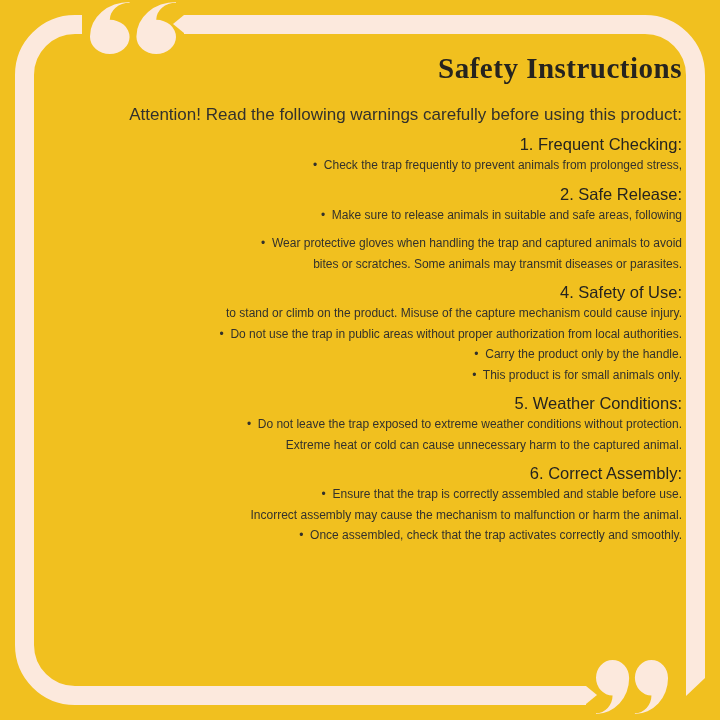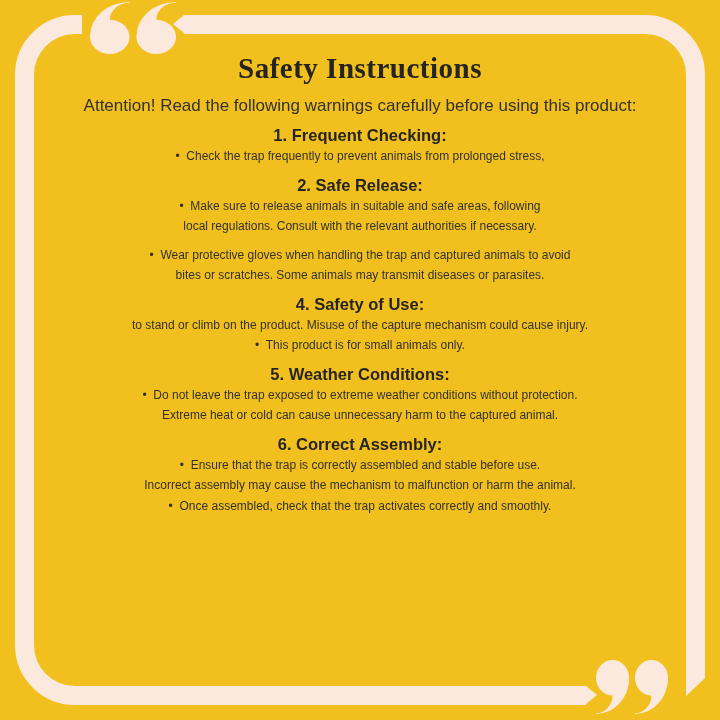--- a/index.html
+++ b/index.html
@@ -47,40 +47,40 @@
     clip-path:polygon(0 0,100% 0,100% 68%,0 100%);
   }
   .quote{position:absolute;}
   .quote svg{display:block;width:100%;height:100%;}
   .quote path{fill:var(--cream);}
   .quote-open{left:90px;top:2px;width:86px;height:52px;}
   .quote-close{left:596px;top:660px;width:72px;height:54px;transform:rotate(180deg);}
   
   .content{
     position:absolute;left:38px;right:38px;top:50px;
-    text-align:center;
+    text-align:right;
   }
   .title{
     font-family:"Liberation Serif",serif;
     font-weight:bold;
     font-size:29px;
     line-height:36px;
     color:var(--heading);
     letter-spacing:.5px;
   }
   .subtitle{
     font-size:17px;
     line-height:23px;
-    margin-top:8px;
+    margin-top:17px;
     white-space:nowrap;
   }
   .section{margin-top:8px;}
   .sec-heading{
     font-size:16.5px;
-    font-weight:bold;
+    font-weight:normal;
     line-height:21px;
     color:var(--heading);
   }
   .sec-line{
     font-size:12px;
     line-height:20.5px;
     white-space:nowrap;
   }
 </style>
 </head>
@@ -113,29 +113,30 @@
   <div class="title">Safety Instructions</div>
   <div class="subtitle">Attention! Read the following warnings carefully before using this product:</div>
   <div id="sections">
       <div class="section">
         <div class="sec-heading">1. Frequent Checking:</div>
         <div class="sec-line">•&nbsp; Check the trap frequently to prevent animals from prolonged stress,</div>
       </div>
       <div class="section">
         <div class="sec-heading">2. Safe Release:</div>
         <div class="sec-line">•&nbsp; Make sure to release animals in suitable and safe areas, following</div>
-        <div class="sec-line">local regulations. Consult with the relevant authorities if necessary.</div>
       </div>
       <div class="section">
         <div class="sec-line">•&nbsp; Wear protective gloves when handling the trap and captured animals to avoid</div>
         <div class="sec-line">bites or scratches. Some animals may transmit diseases or parasites.</div>
       </div>
       <div class="section">
         <div class="sec-heading">4. Safety of Use:</div>
         <div class="sec-line">to stand or climb on the product. Misuse of the capture mechanism could cause injury.</div>
+        <div class="sec-line">•&nbsp; Do not use the trap in public areas without proper authorization from local authorities.</div>
+        <div class="sec-line">•&nbsp; Carry the product only by the handle.</div>
         <div class="sec-line">•&nbsp; This product is for small animals only.</div>
       </div>
       <div class="section">
         <div class="sec-heading">5. Weather Conditions:</div>
         <div class="sec-line">•&nbsp; Do not leave the trap exposed to extreme weather conditions without protection.</div>
         <div class="sec-line">Extreme heat or cold can cause unnecessary harm to the captured animal.</div>
       </div>
       <div class="section">
         <div class="sec-heading">6. Correct Assembly:</div>
         <div class="sec-line">•&nbsp; Ensure that the trap is correctly assembled and stable before use.</div>

